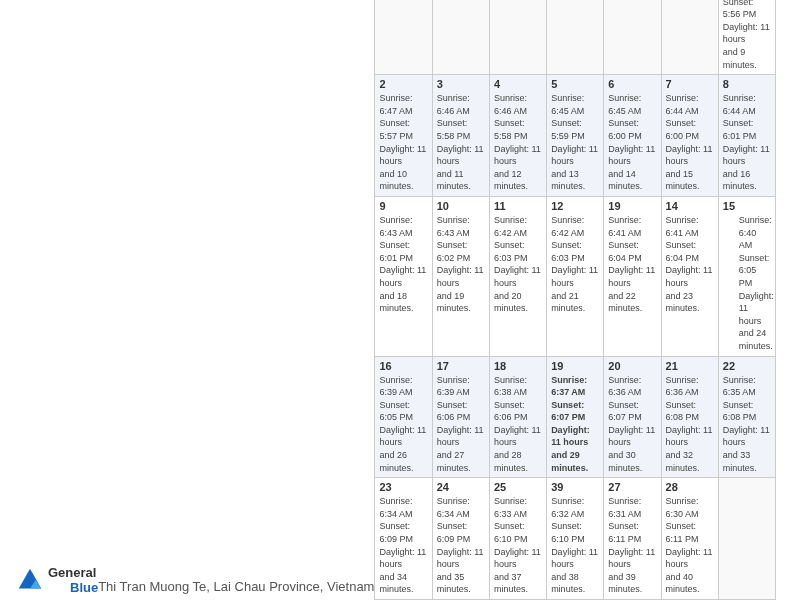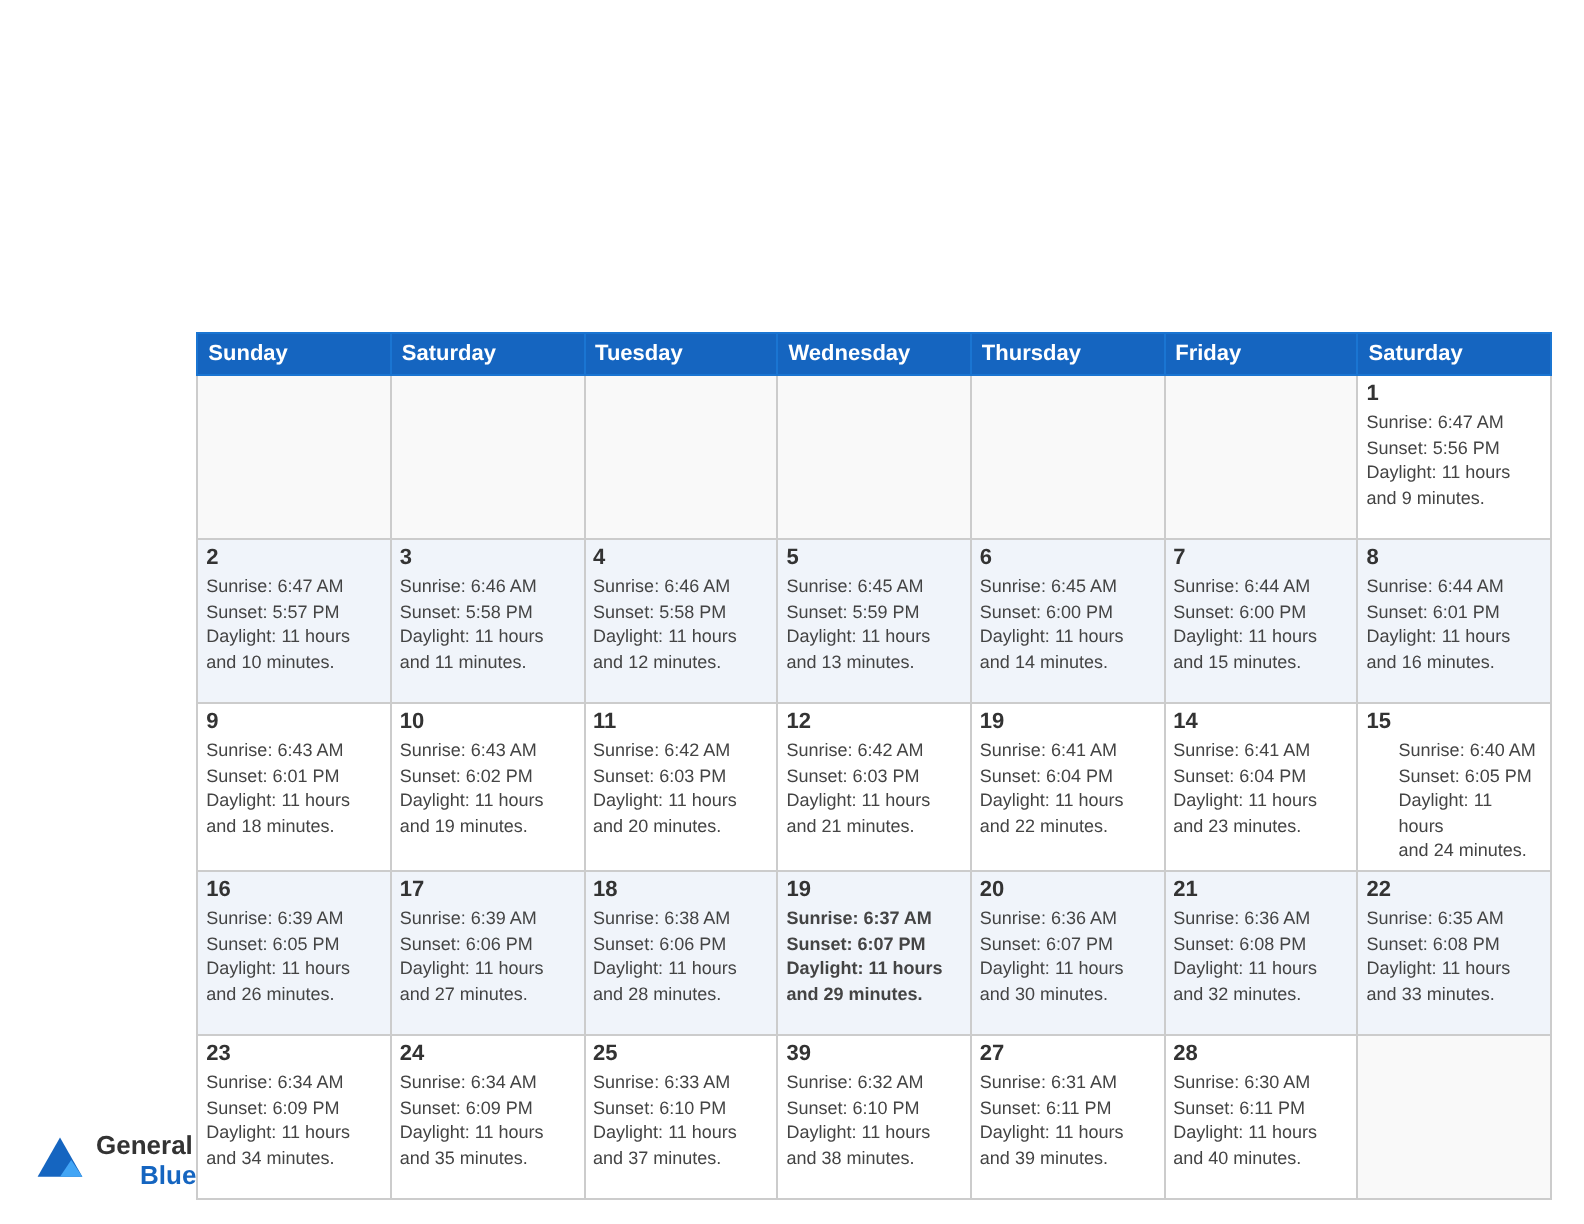--- a/index.html
+++ b/index.html
@@ -110,20 +110,21 @@
       <svg class="logo-icon" viewBox="0 0 40 40">
         <polygon points="20,4 36,32 4,32" fill="#1565C0"></polygon>
         <polygon points="28,20 36,32 20,32" fill="#42A5F5"></polygon>
       </svg>
       <div class="logo-text">
         <span class="logo-general">General</span>
         <span class="logo-blue">Blue</span>
       </div>
     </div>
   </div>
+  <div class="subtitle">Thi Tran Muong Te, Lai Chau Province, Vietnam</div>
 
   <table class="calendar">
     <thead>
       <tr>
         <th>Sunday</th>
         <th>Saturday</th>
         <th>Tuesday</th>
         <th>Wednesday</th>
         <th>Thursday</th>
         <th>Friday</th>

